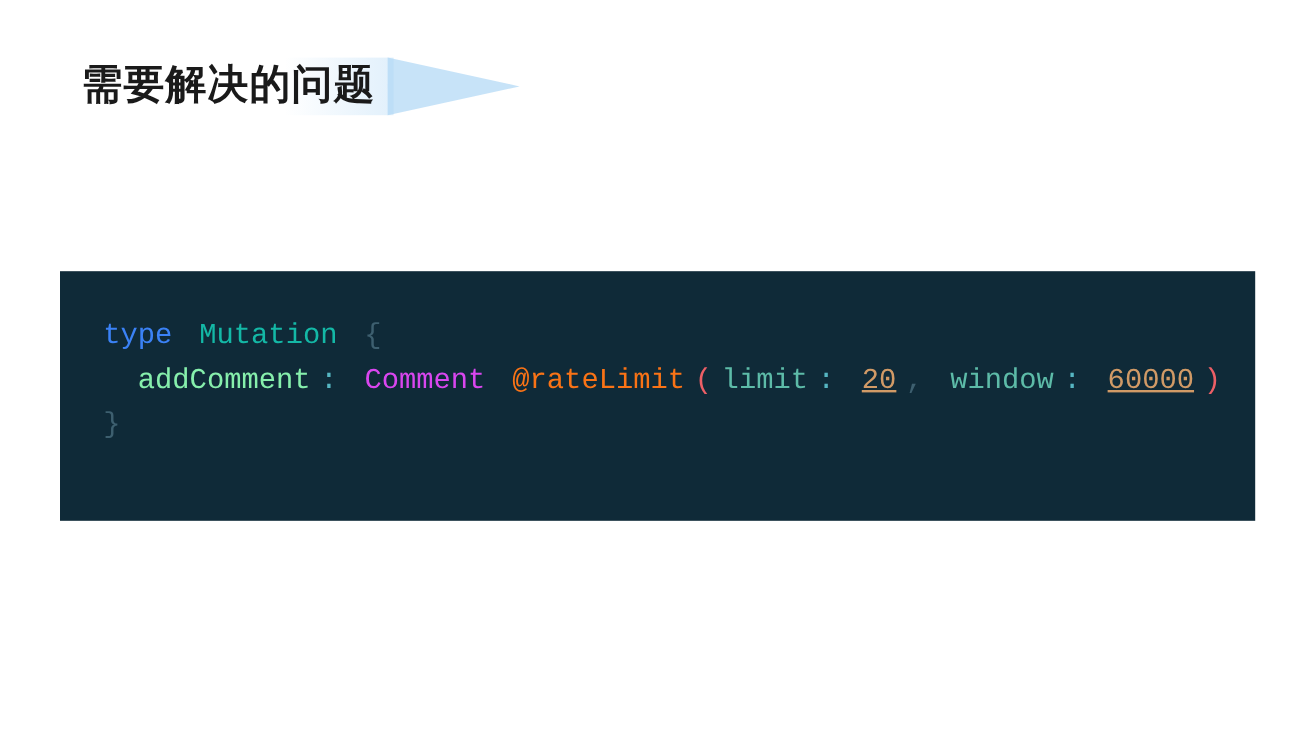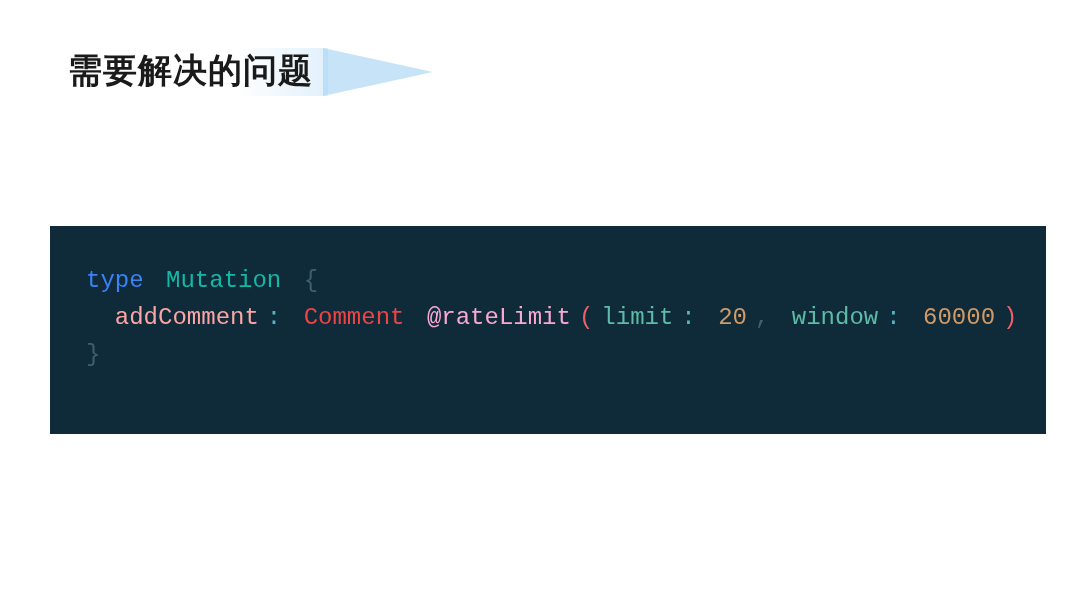--- a/index.html
+++ b/index.html
@@ -58,28 +58,28 @@
       background: #0f2a38;
       padding: 36px 32px 60px 32px;
       font-family: "SF Mono", Menlo, Monaco, Consolas, "Liberation Mono", "Courier New", monospace;
       font-size: 24px;
       line-height: 1.55;
       white-space: pre;
       color: #3d5f6f;
     }
     .tok-keyword { color: #3b82f6; }
     .tok-type { color: #14b8a6; }
-    .tok-field { color: #fca5a5; }
+    .tok-field { color: #86efac; }
     .tok-punct { color: #3d5f6f; }
     .tok-colon { color: #56b6c2; }
-    .tok-ret { color: #ef4444; }
-    .tok-directive { color: #f9a8d4; }
+    .tok-ret { color: #d946ef; }
+    .tok-directive { color: #f97316; }
     .tok-paren { color: #ec5f66; }
     .tok-param { color: #5dbba8; }
-    .tok-number { color: #d19a66; }
+    .tok-number { color: #d19a66; text-decoration: underline; }
   </style>
 </head>
 <body>
 
 <div class="title-wrapper">
   <div class="title-banner">
     <div class="title-accent-bg"></div>
     <div class="title-accent"></div>
     <div class="title-text">需要解决的问题</div>
   </div>

